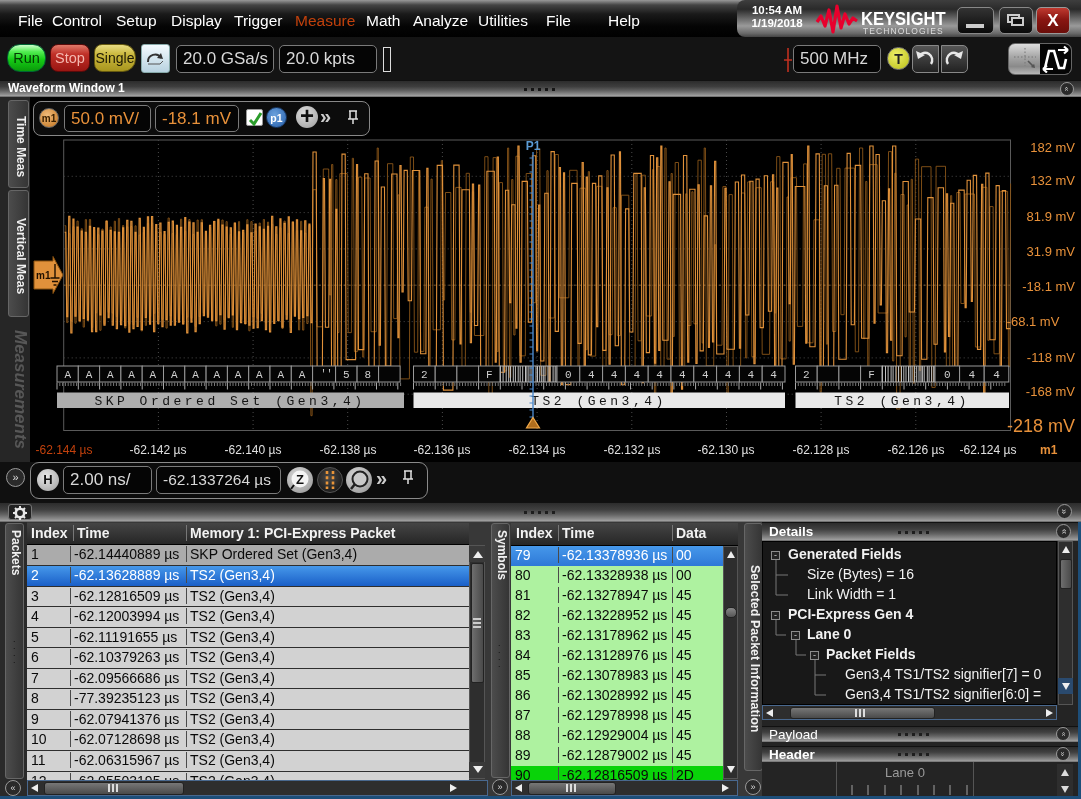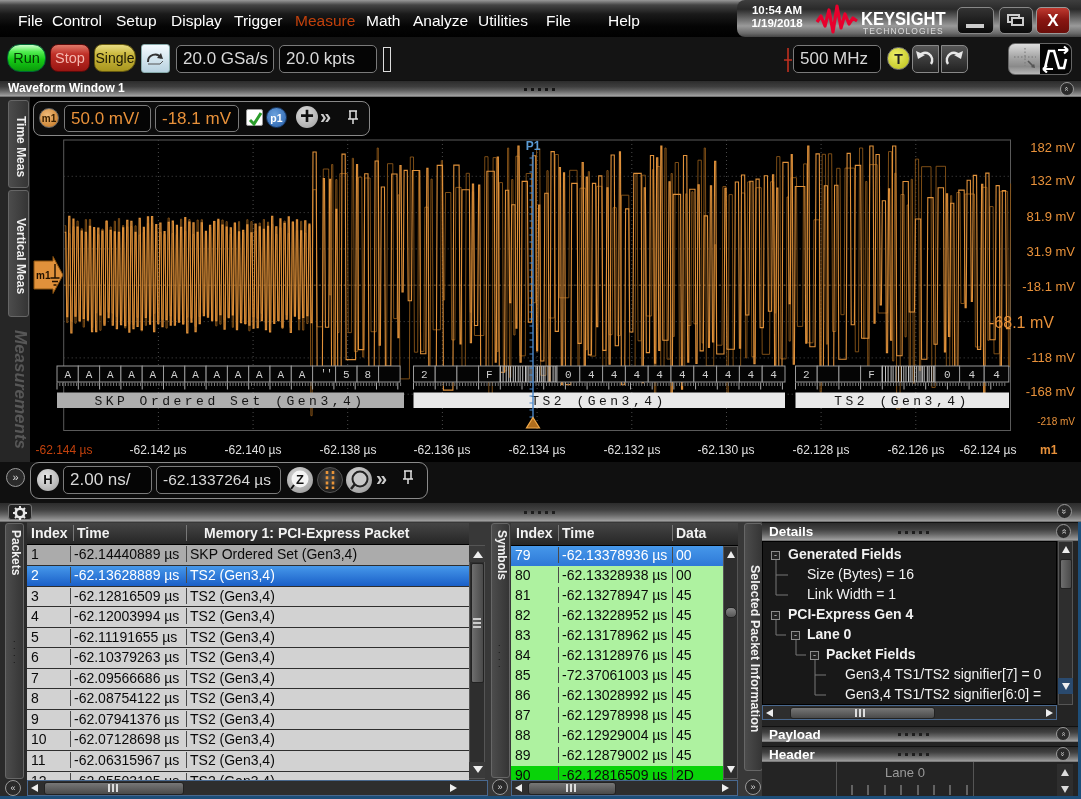--- a/index.html
+++ b/index.html
@@ -619,24 +619,24 @@
 <path d="M34 261 L53 261 L53 256.5 L63 275 L53 293.5 L53 289 L34 289 Z" fill="#e0913b" stroke="#8a5210" stroke-width="1"></path>
       <text x="36" y="279" font-family="Liberation Sans" font-size="10" font-weight="bold" fill="#201000">m1</text>
       <path d="M55 264 L55 278 M50.5 278 L59.5 278 M52 281.5 L58 281.5 M53.5 285 L56.5 285" stroke="#201000" stroke-width="1.4" fill="none"></path>
 </svg>
 
 <div style="position:absolute;right:6px;top:140px;width:70px;text-align:right;font-size:13px;color:#e8913a">182 mV</div>
     <div style="position:absolute;right:6px;top:173px;width:70px;text-align:right;font-size:13px;color:#e8913a">132 mV</div>
     <div style="position:absolute;right:6px;top:209px;width:70px;text-align:right;font-size:13px;color:#e8913a">81.9 mV</div>
     <div style="position:absolute;right:6px;top:244px;width:70px;text-align:right;font-size:13px;color:#e8913a">31.9 mV</div>
     <div style="position:absolute;right:6px;top:279px;width:70px;text-align:right;font-size:13px;color:#e8913a">-18.1 mV</div>
-    <div style="position:absolute;right:22px;top:314px;width:70px;text-align:left;font-size:16px;color:#e8913a">-68.1 mV</div>
+    <div style="position:absolute;right:13px;top:314px;width:70px;text-align:center;font-size:13px;color:#e8913a">-68.1 mV</div>
     <div style="position:absolute;right:6px;top:350px;width:70px;text-align:right;font-size:13px;color:#e8913a">-118 mV</div>
     <div style="position:absolute;right:6px;top:384px;width:70px;text-align:right;font-size:13px;color:#e8913a">-168 mV</div>
-    <div style="position:absolute;right:6px;top:416px;width:70px;text-align:right;font-size:10px;color:#e8913a">-218 mV</div>
+    <div style="position:absolute;right:6px;top:416px;width:70px;text-align:right;font-size:18px;color:#e8913a">-218 mV</div>
 
 <div style="position:absolute;left:19px;top:443px;width:90px;text-align:center;font-size:12px;color:#c2410c">-62.144 µs</div>
     <div style="position:absolute;left:113px;top:443px;width:90px;text-align:center;font-size:12px;color:#e0e0e0">-62.142 µs</div>
     <div style="position:absolute;left:208px;top:443px;width:90px;text-align:center;font-size:12px;color:#e0e0e0">-62.140 µs</div>
     <div style="position:absolute;left:303px;top:443px;width:90px;text-align:center;font-size:12px;color:#e0e0e0">-62.138 µs</div>
     <div style="position:absolute;left:397px;top:443px;width:90px;text-align:center;font-size:12px;color:#e0e0e0">-62.136 µs</div>
     <div style="position:absolute;left:492px;top:443px;width:90px;text-align:center;font-size:12px;color:#e0e0e0">-62.134 µs</div>
     <div style="position:absolute;left:587px;top:443px;width:90px;text-align:center;font-size:12px;color:#e0e0e0">-62.132 µs</div>
     <div style="position:absolute;left:681px;top:443px;width:90px;text-align:center;font-size:12px;color:#e0e0e0">-62.130 µs</div>
     <div style="position:absolute;left:776px;top:443px;width:90px;text-align:center;font-size:12px;color:#e0e0e0">-62.128 µs</div>
@@ -662,21 +662,21 @@
 
 <div class="abs" style="left:0;top:522px;width:1081px;height:274px;background:#383838"></div>
 <div class="abs" style="left:0;top:522px;width:27px;height:274px;background:#2a2a2a"></div>
 <div class="vtab" style="left:5px;top:523px;width:19px;height:256px;padding-top:6px;font-size:12px;text-align:left">Packets</div>
 <div class="abs" style="left:13px;top:636px;width:4px;height:30px;color:#111;font-size:9px;line-height:7px">. . . .</div>
 <div class="colcirc" style="left:5px;top:780px;width:16px;height:16px;font-size:9px;line-height:15px">«</div>
 
 <div class="th" style="left:27px;top:522.6px;width:442px;height:22.8px">
       <span style="position:absolute;left:4px;top:2px">Index</span>
       <span style="position:absolute;left:46px;top:2px;border-left:1px solid #777;padding-left:3px">Time</span>
-      <span style="position:absolute;left:159px;top:2px;border-left:1px solid #777;padding-left:17px">Memory 1: PCI-Express Packet</span>
+      <span style="position:absolute;left:159px;top:2px;border-left:1px solid #777;padding-left:3px">Memory 1: PCI-Express Packet</span>
     </div>
 <div class="trow" style="top:545.4px;background:#ababab;">
       <div class="c1">1</div>
       <div class="c2">-62.14440889 µs</div>
       <div class="c3">SKP Ordered Set (Gen3,4)</div>
     </div>
     <div class="trow" style="top:566.0px;background:linear-gradient(180deg,#4698ea,#1a5fc8);color:#fff;">
       <div class="c1">2</div>
       <div class="c2">-62.13628889 µs</div>
       <div class="c3">TS2 (Gen3,4)</div>
@@ -701,21 +701,21 @@
       <div class="c2">-62.10379263 µs</div>
       <div class="c3">TS2 (Gen3,4)</div>
     </div>
     <div class="trow" style="top:668.8px;">
       <div class="c1">7</div>
       <div class="c2">-62.09566686 µs</div>
       <div class="c3">TS2 (Gen3,4)</div>
     </div>
     <div class="trow" style="top:689.3px;">
       <div class="c1">8</div>
-      <div class="c2">-62.08754122 µs</div>
+      <div class="c2">-77.39235123 µs</div>
       <div class="c3">TS2 (Gen3,4)</div>
     </div>
     <div class="trow" style="top:709.9px;">
       <div class="c1">9</div>
       <div class="c2">-62.07941376 µs</div>
       <div class="c3">TS2 (Gen3,4)</div>
     </div>
     <div class="trow" style="top:730.4px;">
       <div class="c1">10</div>
       <div class="c2">-62.07128698 µs</div>
@@ -781,21 +781,21 @@
       <div class="d2">-62.13178962 µs</div>
       <div class="d3">45</div>
     </div>
     <div class="mrow" style="top:645.8px;">
       <div class="d1">84</div>
       <div class="d2">-62.13128976 µs</div>
       <div class="d3">45</div>
     </div>
     <div class="mrow" style="top:665.7px;">
       <div class="d1">85</div>
-      <div class="d2">-72.37061003 µs</div>
+      <div class="d2">-62.13078983 µs</div>
       <div class="d3">45</div>
     </div>
     <div class="mrow" style="top:685.7px;">
       <div class="d1">86</div>
       <div class="d2">-62.13028992 µs</div>
       <div class="d3">45</div>
     </div>
     <div class="mrow" style="top:705.6px;">
       <div class="d1">87</div>
       <div class="d2">-62.12978998 µs</div>
@@ -862,21 +862,21 @@
 <div class="abs" style="left:1058px;top:678px;width:15px;height:16px;background:#2a4a6e"></div>
 <div class="arr" style="left:1061.5px;top:683px;border-left:4.5px solid transparent;border-right:4.5px solid transparent;border-top:7px solid #eee"></div>
 
 <div class="abs" style="left:762px;top:705px;width:295px;height:15px;background:#2e2e2e;border:1px solid #49688e"></div>
 <div class="arr" style="left:766px;top:708.5px;border-top:4.5px solid transparent;border-bottom:4.5px solid transparent;border-right:7px solid #eee"></div>
 <div class="abs" style="left:790px;top:706.5px;width:145px;height:12px;background:linear-gradient(180deg,#777,#4a4a4a);border:1px solid #222;border-radius:3px"></div>
 <div class="abs" style="left:855px;top:708.5px;width:2px;height:8px;background:#ddd;box-shadow:4px 0 #ddd,8px 0 #ddd"></div>
 <div class="arr" style="left:1046px;top:708.5px;border-top:4.5px solid transparent;border-bottom:4.5px solid transparent;border-left:7px solid #eee"></div>
 
 <div class="hdrbar" style="left:762px;top:726px;width:319px;height:16px"></div>
-<div class="abs" style="left:769px;top:727px;font-size:13.5px;font-weight:bold;color:#fff">Payload</div>
+<div class="abs" style="left:769px;top:727px;font-size:13.5px;font-weight:normal;color:#fff">Payload</div>
 <div class="dots" style="left:898px;top:733px"></div>
 <div class="colcirc" style="left:1056px;top:727px;width:14px;height:14px;font-size:8px;line-height:13px;transform:rotate(-90deg)">»</div>
 <div class="hdrbar" style="left:762px;top:746px;width:319px;height:16px"></div>
 <div class="abs" style="left:769px;top:747px;font-size:13.5px;font-weight:bold;color:#fff">Header</div>
 <div class="dots" style="left:898px;top:753px"></div>
 <div class="colcirc" style="left:1056px;top:747px;width:14px;height:14px;font-size:8px;line-height:13px;transform:rotate(90deg)">»</div>
 
 <div class="abs" style="left:762px;top:762px;width:319px;height:34px;background:#242424"></div>
 <div class="abs" style="left:836px;top:762px;width:1px;height:34px;background:#555"></div>
 <div class="abs" style="left:973px;top:762px;width:1px;height:34px;background:#555"></div>

